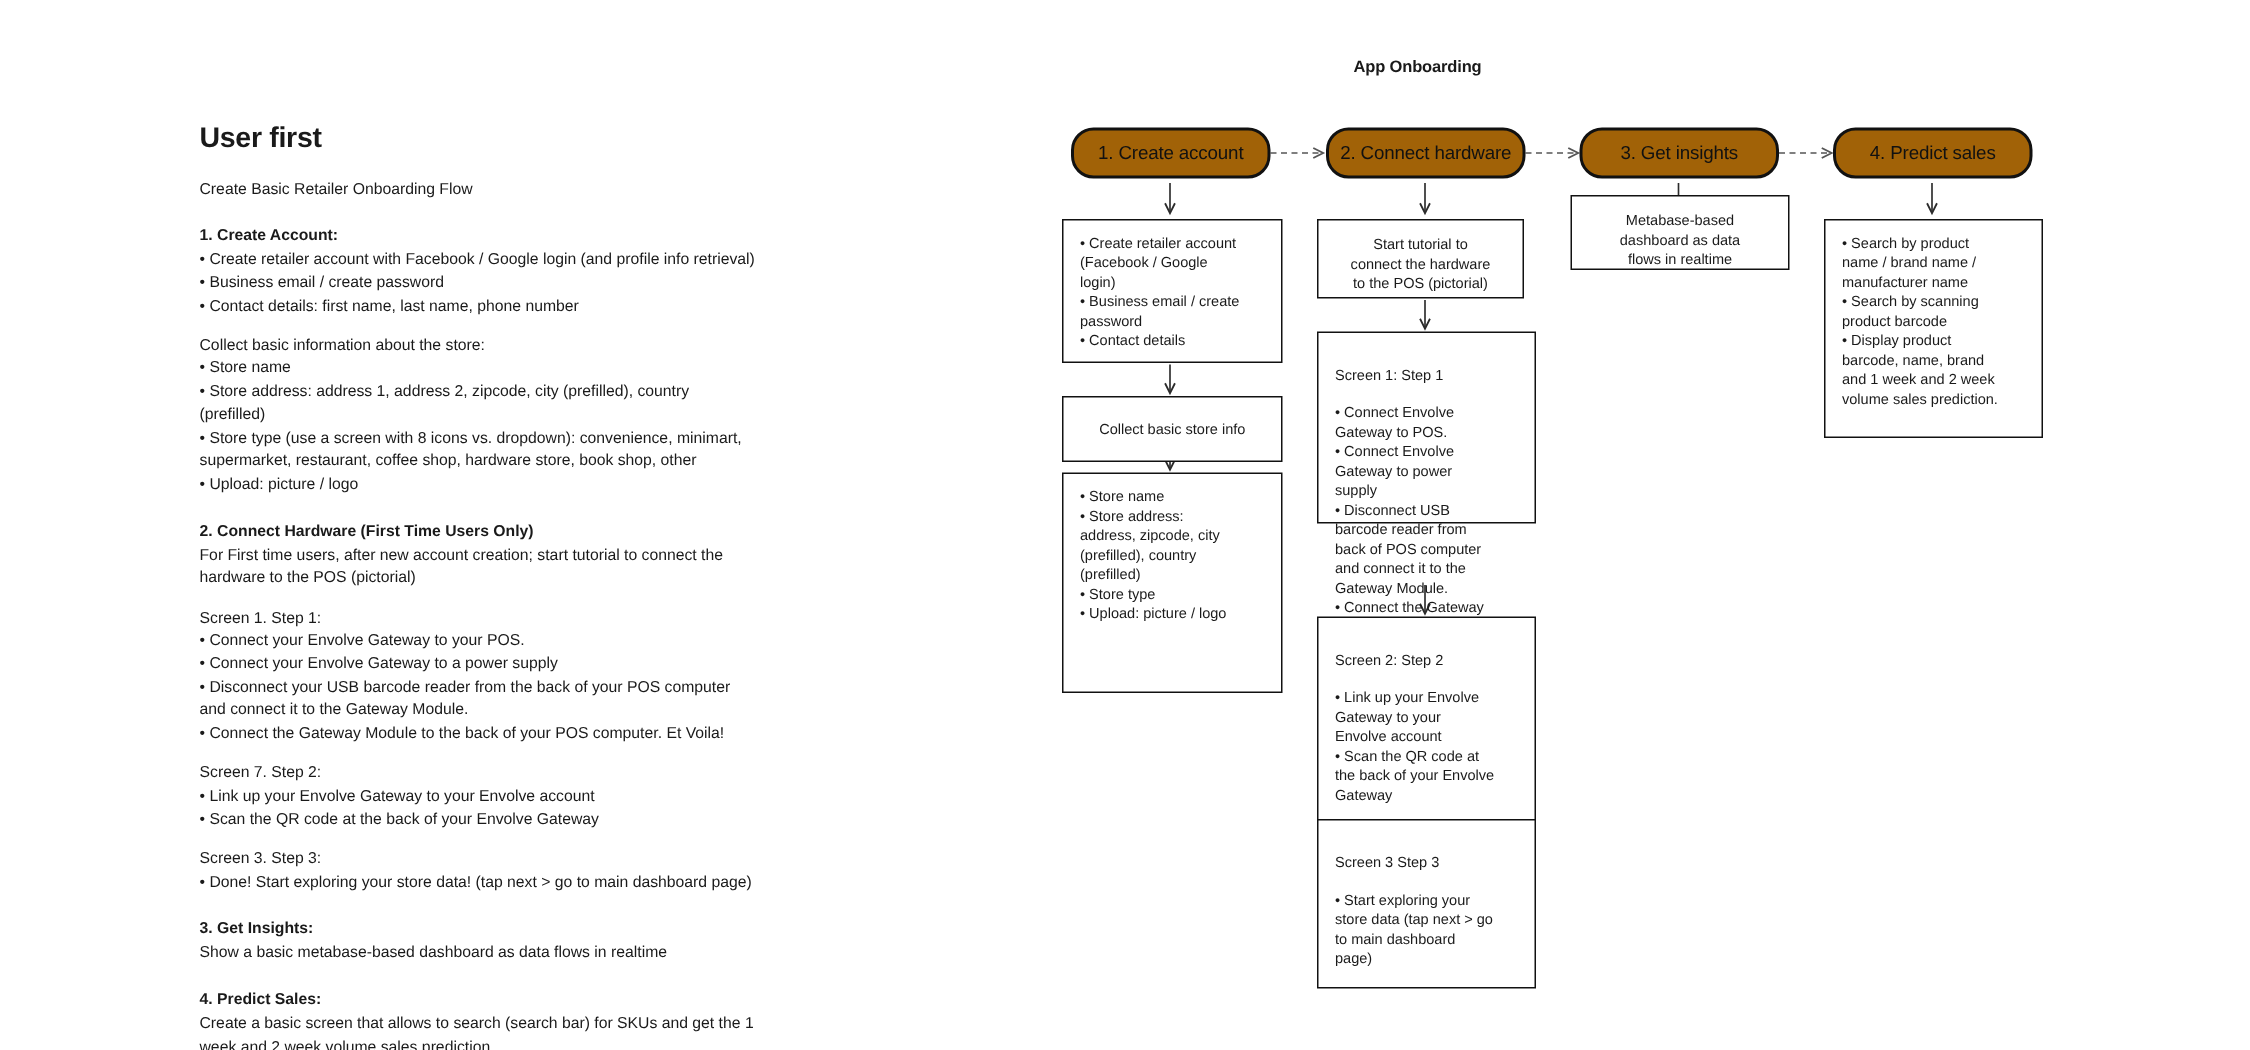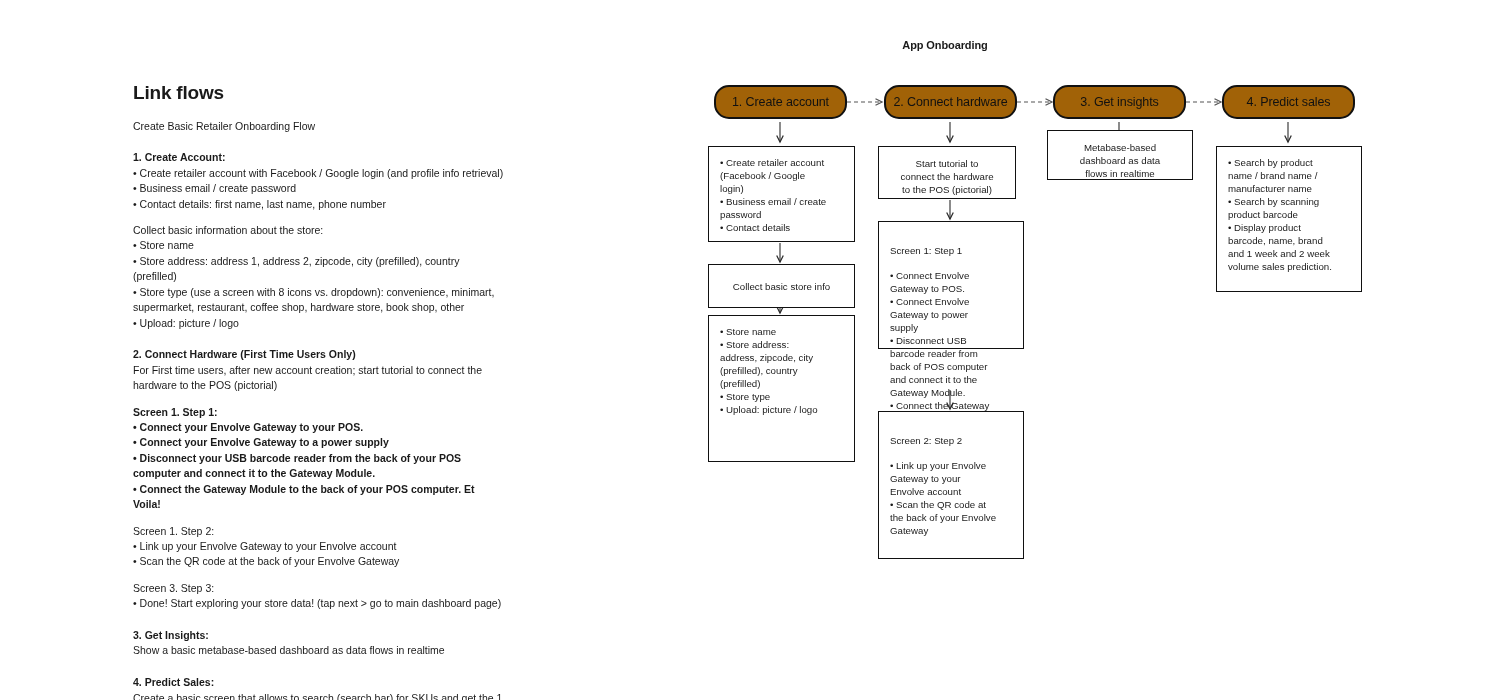--- a/index.html
+++ b/index.html
@@ -105,48 +105,48 @@
     padding-top: 4px;
     padding-bottom: 4px;
   }
   .box .screen-label { display: block; margin-bottom: 12px; }
 </style>
 </head>
 <body>
 
 <div id="doc-column">
 
-  <h1 id="doc-title">Link flows</h1>
+  <h1 id="doc-title">User first</h1>
 
   <p class="doc-sub">Create Basic Retailer Onboarding Flow</p>
 
   <div class="doc-section">
     <p class="doc-h">1. Create Account:</p>
     <p class="doc-p" style="white-space:pre-line;">• Create retailer account with Facebook / Google login (and profile info retrieval)
 • Business email / create password
 • Contact details: first name, last name, phone number</p>
     <div class="doc-gap"></div>
     <p class="doc-p" style="white-space:pre-line;">Collect basic information about the store:
 • Store name
 • Store address: address 1, address 2, zipcode, city (prefilled), country (prefilled)
 • Store type (use a screen with 8 icons vs. dropdown): convenience, minimart, supermarket, restaurant, coffee shop, hardware store, book shop, other
 • Upload: picture / logo</p>
   </div>
 
   <div class="doc-section">
     <p class="doc-h">2. Connect Hardware (First Time Users Only)</p>
     <p class="doc-p" style="white-space:pre-line;">For First time users, after new account creation; start tutorial to connect the hardware to the POS (pictorial)</p>
     <div class="doc-gap"></div>
-    <p class="doc-p" style="white-space:pre-line;font-weight:bold;">Screen 1. Step 1:
+    <p class="doc-p" style="white-space:pre-line;">Screen 1. Step 1:
 • Connect your Envolve Gateway to your POS.
 • Connect your Envolve Gateway to a power supply
 • Disconnect your USB barcode reader from the back of your POS computer and connect it to the Gateway Module.
 • Connect the Gateway Module to the back of your POS computer. Et Voila!</p>
     <div class="doc-gap"></div>
-    <p class="doc-p" style="white-space:pre-line;">Screen 1. Step 2:
+    <p class="doc-p" style="white-space:pre-line;">Screen 7. Step 2:
 • Link up your Envolve Gateway to your Envolve account
 • Scan the QR code at the back of your Envolve Gateway</p>
     <div class="doc-gap"></div>
     <p class="doc-p" style="white-space:pre-line;">Screen 3. Step 3:
 • Done! Start exploring your store data! (tap next &gt; go to main dashboard page)</p>
   </div>
 
   <div class="doc-section">
     <p class="doc-h">3. Get Insights:</p>
     <p class="doc-p" style="white-space:pre-line;">Show a basic metabase-based dashboard as data flows in realtime</p>
@@ -224,20 +224,23 @@
 • Connect Envolve Gateway to power supply
 • Disconnect USB barcode reader from back of POS computer and connect it to the Gateway Module.
 • Connect the Gateway Module the back of POS computer.</span>
   </div>
 
   <div class="box" style="left:188px; top:411px; width:146px; height:148px;">
     <span class="screen-label">Screen 2: Step 2</span><span>• Link up your Envolve Gateway to your Envolve account
 • Scan the QR code at the back of your Envolve Gateway</span>
   </div>
 
+  <div class="box" style="left:188px; top:546px; width:146px; height:113px;">
+    <span class="screen-label">Screen 3 Step 3</span><span>• Start exploring your store data (tap next &gt; go to main dashboard page)</span>
+  </div>
 
   <div class="box center" style="left:357px; top:130px; width:146px; height:50px; padding-top:10px;">Metabase-based
 dashboard as data
 flows in realtime</div>
 
   <div class="box" style="left:526px; top:146px; width:146px; height:146px;">• Search by product name / brand name / manufacturer name
 • Search by scanning product barcode
 • Display product barcode, name, brand and 1 week and 2 week volume sales prediction.</div>
 
 </div>

